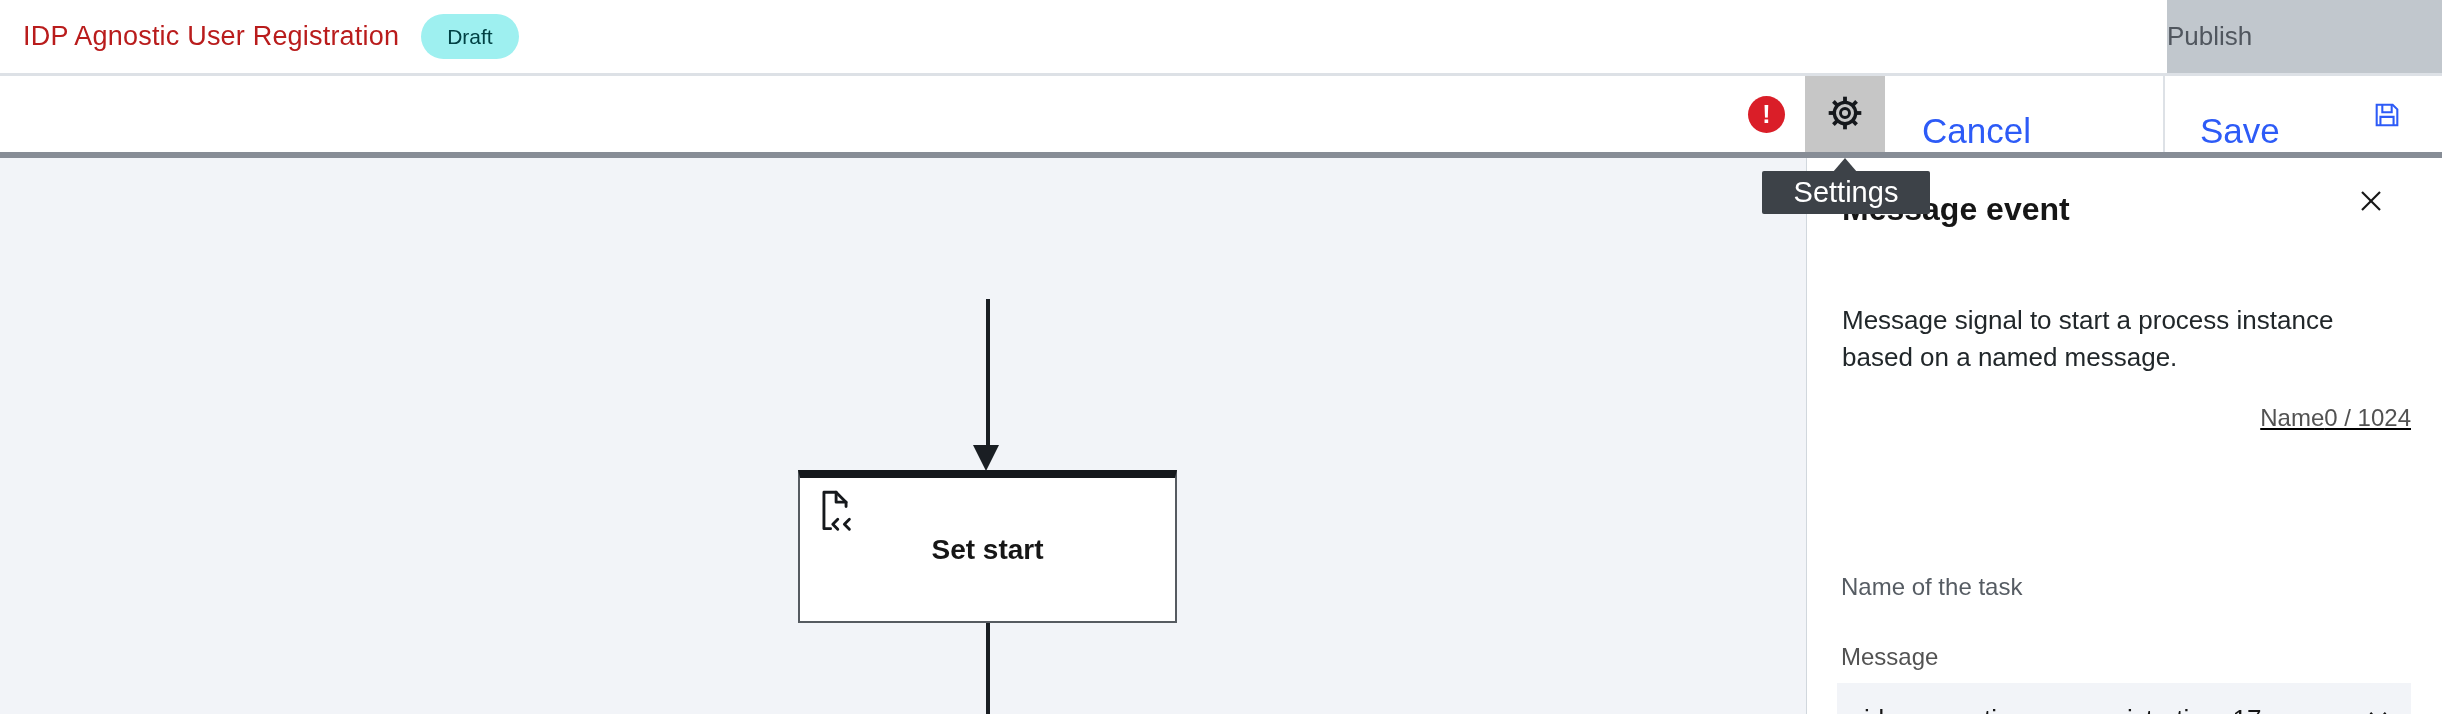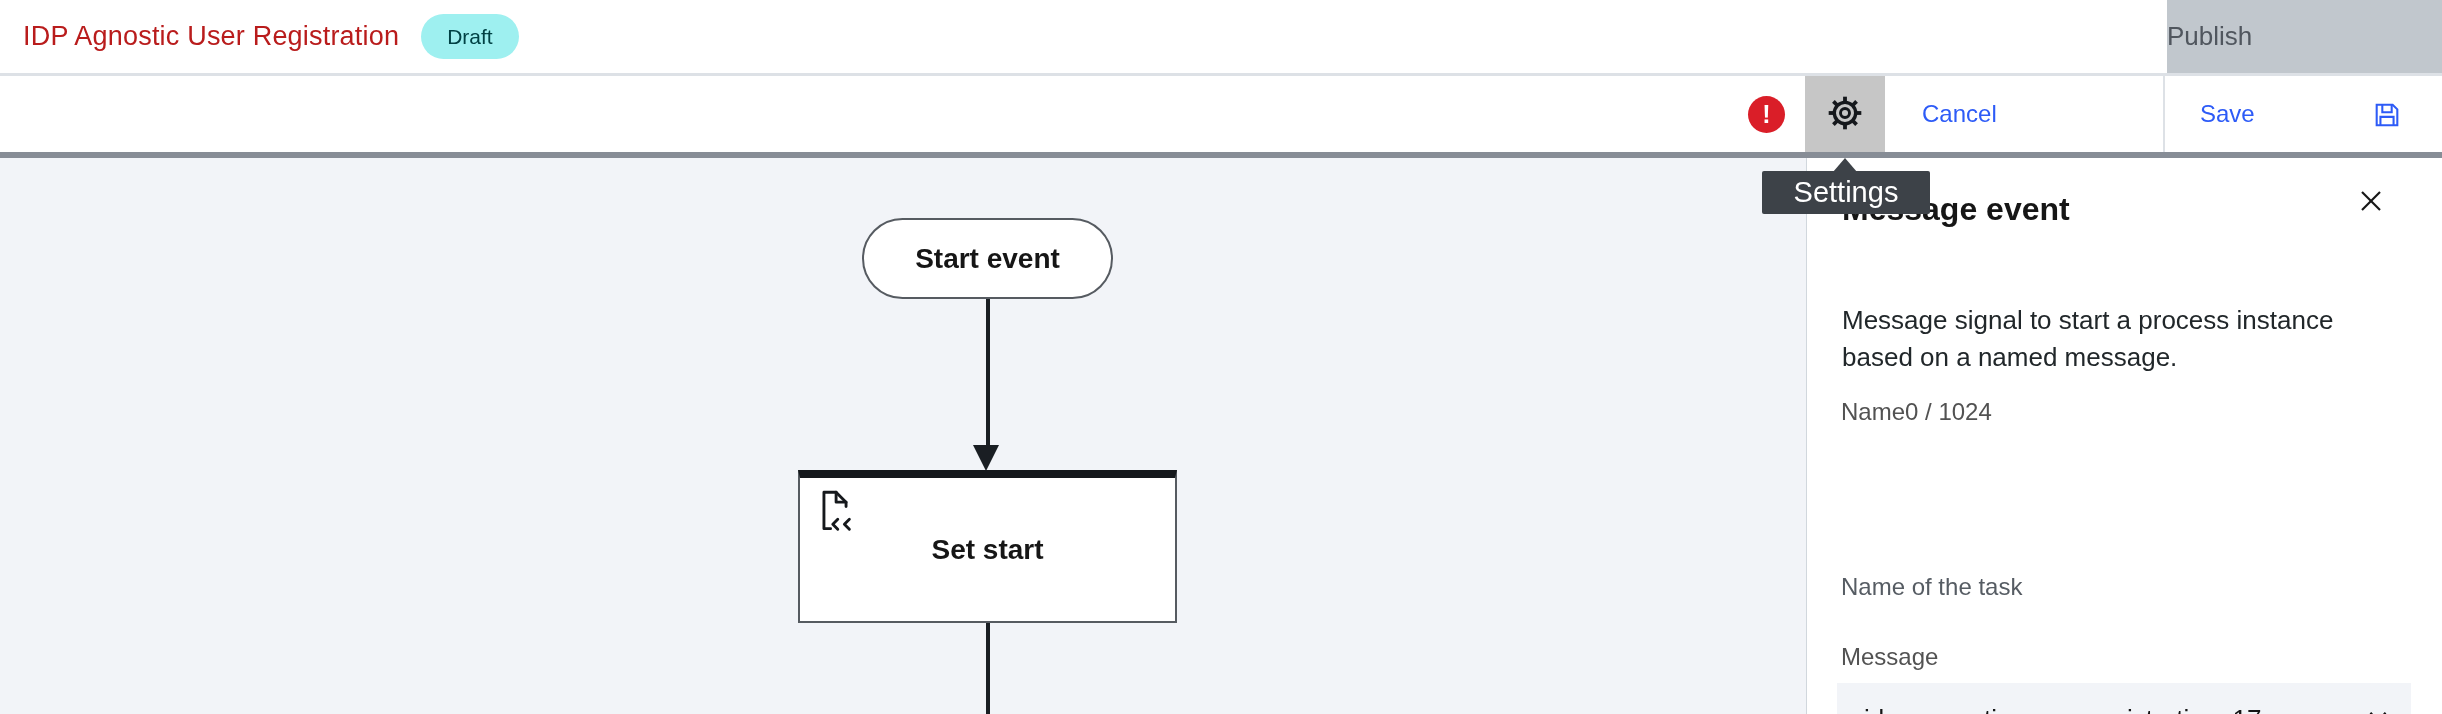--- a/index.html
+++ b/index.html
@@ -19,22 +19,22 @@
 
   
   .toolbar { position:relative; width:2442px; height:76px; background:#ffffff; }
   .error-indicator { position:absolute; left:1748px; top:20px; width:37px; height:37px;
                      border-radius:50%; background:#da1e28; color:#ffffff;
                      font-size:25px; font-weight:bold; display:flex; align-items:center;
                      justify-content:center; }
   .settings-tile { position:absolute; left:1805px; top:0; width:80px; height:76px;
                    background:#c6c6c6; display:flex; align-items:center; justify-content:center;
                    border:none; cursor:pointer; }
-  .link-btn { position:absolute; top:0; height:76px; background:none; border:none;
-              color:#2d5bf7; font-size:24px; font-family:inherit; cursor:pointer;
+  .link-btn { position:absolute; top:17px; height:76px; background:none; border:none;
+              color:#2d5bf7; font-size:35px; font-family:inherit; cursor:pointer;
               display:flex; align-items:center; }
   .cancel-btn { left:1922px; }
   .save-btn { left:2200px; }
   .toolbar-divider { position:absolute; left:2163px; top:0; width:2px; height:76px;
                      background:#dde1e6; }
   .save-icon-btn { position:absolute; left:2372px; top:24px; width:30px; height:30px;
                    background:none; border:none; cursor:pointer; padding:0; }
   .dark-divider { width:2442px; height:6px; background:#878d96; }
 
   
@@ -59,22 +59,22 @@
 
   
   .panel { position:relative; width:636px; height:556px; background:#ffffff;
            border-left:1px solid #d1d7dd; overflow:hidden; }
   .panel-title { position:absolute; left:35px; top:33px; font-size:32px; color:#161616; }
   .panel-close { position:absolute; left:542px; top:22px; width:44px; height:44px;
                  background:none; border:none; cursor:pointer; display:flex;
                  align-items:center; justify-content:center; }
   .panel-desc { position:absolute; left:35px; top:144px; width:545px; font-size:26px;
                 line-height:37px; color:#21272a; }
-  .field-head { position:absolute; left:34px; top:240px; width:570px; display:flex;
-                justify-content:flex-start; align-items:baseline; }
+  .field-head { position:absolute; left:34px; top:246px; width:570px; display:flex;
+                justify-content:flex-end; align-items:baseline;text-decoration:underline; }
   .field-label { font-size:24px; color:#525252; }
   .char-counter { font-size:24px; color:#525252; }
   .name-input { position:absolute; left:30px; top:308px; width:574px; height:98px;
                 background:#f2f4f8; border:none; border-bottom:3px solid #6f767d;
                 padding:0 27px; font-size:26px; color:#161616; font-family:inherit; }
   .name-input::placeholder { color:#697077; opacity:1; }
   .field-helper { position:absolute; left:34px; top:415px; font-size:24px; color:#565c63; }
   .message-label { position:absolute; left:34px; top:485px; font-size:24px; color:#525252; }
   .message-dropdown { position:absolute; left:30px; top:525px; width:574px; height:72px;
                       background:#f2f4f8; display:flex; align-items:center;
@@ -133,21 +133,20 @@
       <path d="M9 27 V18 H23 V27"></path>
     </svg>
   </button>
 </div>
 
 <div class="dark-divider"></div>
 
 <div class="content">
 
   <div class="canvas">
-    <div class="node-start">Start event</div>
     <div class="flow-line-1"></div>
     <div class="arrowhead-1"></div>
 
     <div class="node-setvars">
       <span class="node-icon">
         <svg width="38" height="42" viewBox="0 0 34 38" fill="none" stroke="#15181c" stroke-width="2.6" stroke-linecap="round" stroke-linejoin="round">
           <path d="M27 15 V11 L18 2 H7 V35 H13"></path>
           <path d="M18 2 V11 H27"></path>
           <polyline points="19.5,26.5 15,31 19.5,35.5"></polyline>
           <polyline points="25.5,26.5 30,31 25.5,35.5" transform="scale(-1,1) translate(-55.5,0)"></polyline>

